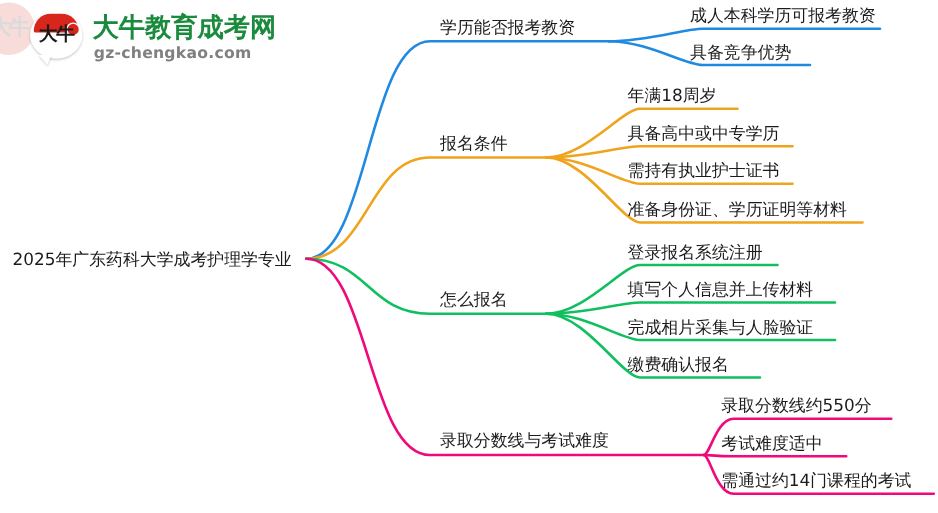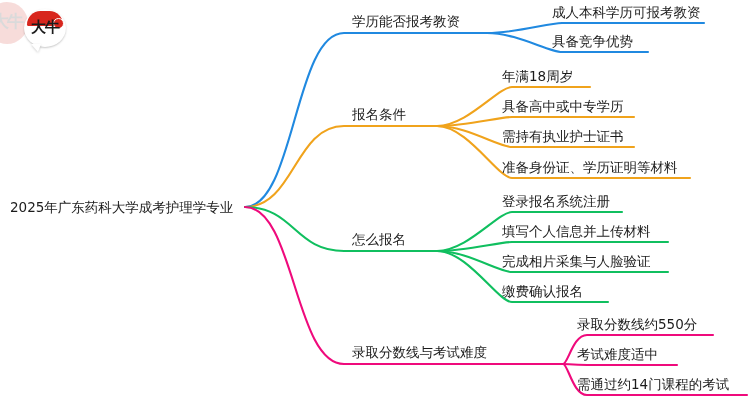--- a/index.html
+++ b/index.html
@@ -87,20 +87,22 @@
     <div class="wm-txt">大牛</div>
   </div>
 
   <div class="logo">
     <div class="logo-mark">
       <div class="bubble"></div>
       <div class="bubble-cap"></div>
       <div class="bubble-dot"></div>
       <div class="bubble-cn">大牛</div>
     </div>
+    <div class="logo-cn">大牛教育成考网</div>
+    <div class="logo-en">gz-chengkao.com</div>
   </div>
 
   <svg id="map" viewBox="0 0 750 410">
     <g id="edges">
         <path d="M 245 207 C 294.5 207, 294.5 33, 344 33 L 487 33" stroke="#2089e0" class="edge"></path>
         <path d="M 487 33 C 517.5 33, 548 23, 562 23 L 704 23" stroke="#2089e0" class="edge"></path>
         <path d="M 487 33 C 517.5 33, 548 52, 562 52 L 648 52" stroke="#2089e0" class="edge"></path>
         <path d="M 245 207 C 294.5 207, 294.5 126, 344 126 L 437 126" stroke="#f0a31c" class="edge"></path>
         <path d="M 437 126 C 467.5 126, 498 87, 512 87 L 590 87" stroke="#f0a31c" class="edge"></path>
         <path d="M 437 126 C 467.5 126, 498 117, 512 117 L 634 117" stroke="#f0a31c" class="edge"></path>

